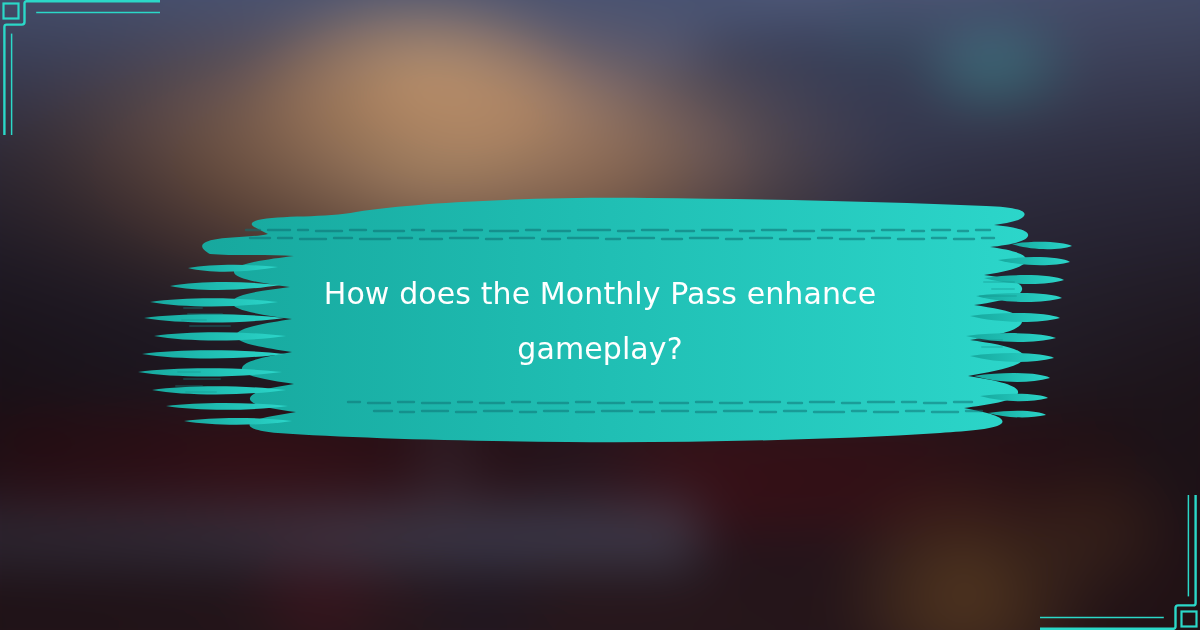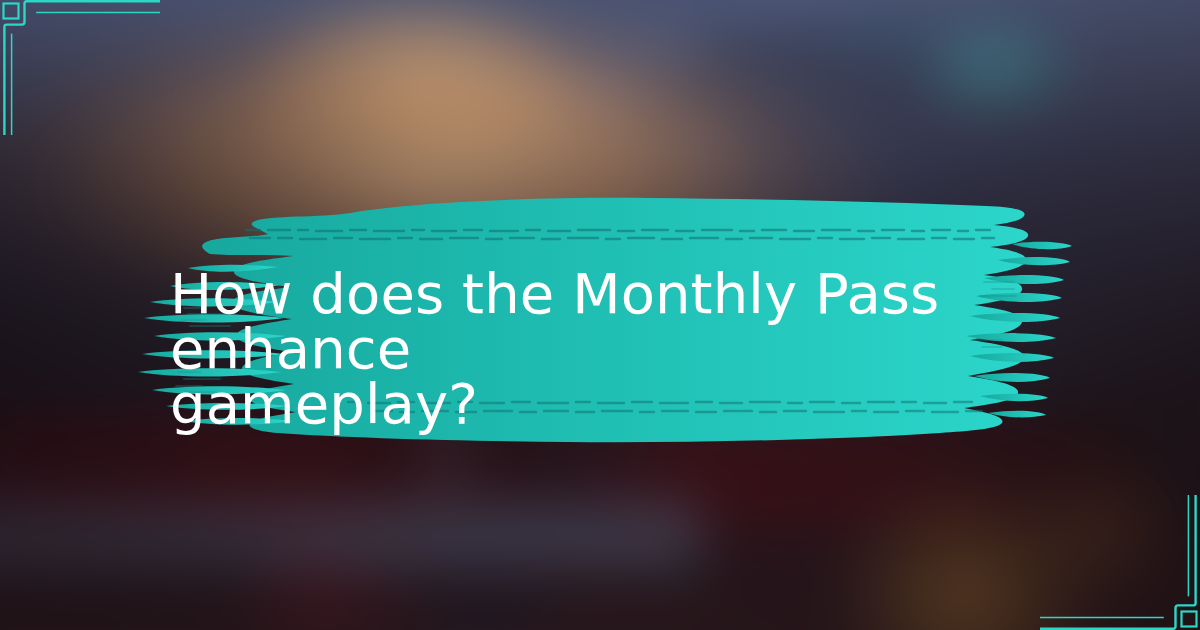--- a/index.html
+++ b/index.html
@@ -118,22 +118,23 @@
     height: 262px;
   }
   #banner-wrap svg { display: block; }
 
   
   #headline {
     position: absolute;
     left: 170px;
     top: 266px;
     width: 860px;
+    text-align: center;
     color: #ffffff;
-    font-size: 56px;
+    font-size: 30px;
     line-height: 55px;
     font-weight: 400;
     letter-spacing: .1px;
     white-space: pre-line;
     text-rendering: optimizeLegibility;
   }
 </style>
 </head>
 <body>
 

